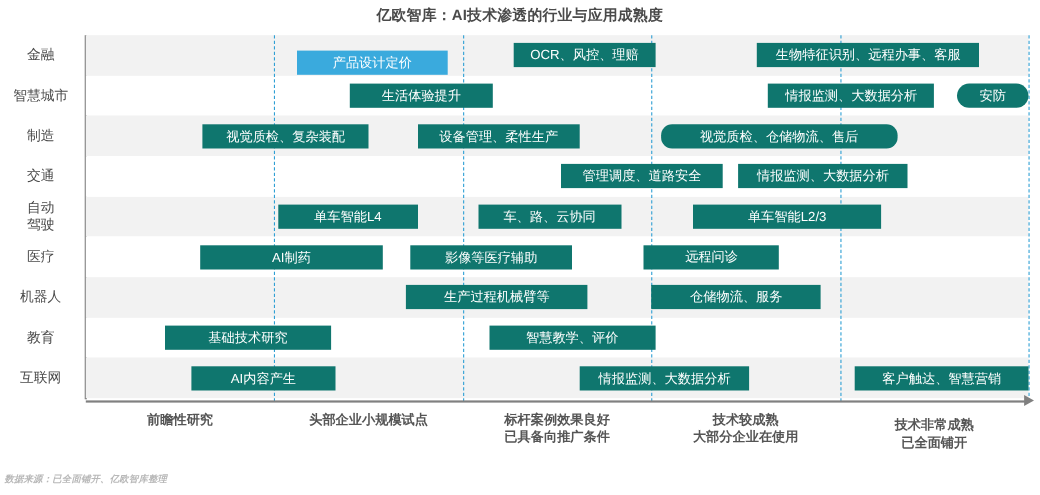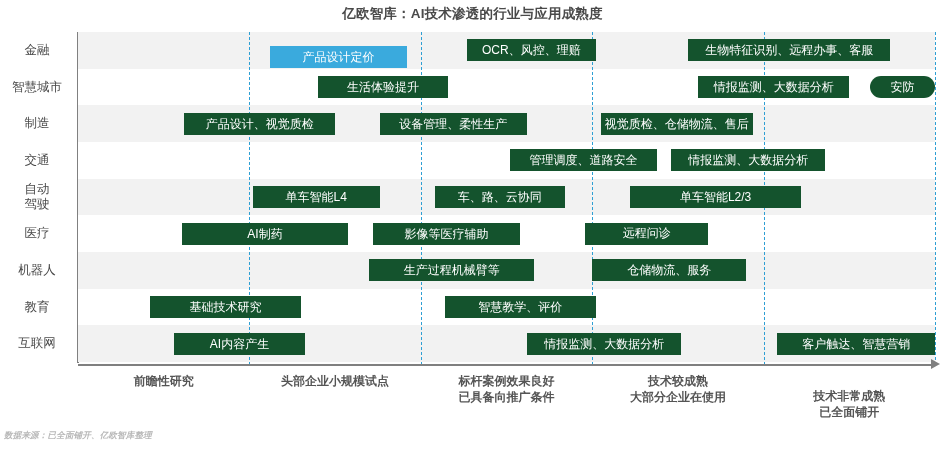--- a/index.html
+++ b/index.html
@@ -102,21 +102,21 @@
     left: 0;
     top: 32px;
     width: 72px;
     height: 330px;
   }
 
   
   .bar {
     position: absolute;
     box-sizing: border-box;
-    background: #14532d;
+    background: #0f766e;
     color: #ffffff;
     font-size: 12px;
     line-height: 22px;
     height: 22px;
     text-align: center;
     white-space: nowrap;
     overflow: hidden;
   }
   .bar.light { background: #3aaadd; }
 
@@ -200,23 +200,23 @@
       <div class="gridline" style="left: 685.6px;"></div>
       <div class="gridline" style="left: 857px;"></div>
     </div>
   <div id="bars">
       <div class="bar light" style="left: 191.968px; width: 137px; top: 14px;">产品设计定价</div>
       <div class="bar" style="left: 389.078px; width: 128.55px; top: 7.33333px;">OCR、风控、理赔</div>
       <div class="bar" style="left: 610.184px; width: 202.252px; top: 7.33333px;">生物特征识别、远程办事、客服</div>
       <div class="bar" style="left: 239.96px; width: 130.264px; top: 44px;">生活体验提升</div>
       <div class="bar" style="left: 620.468px; width: 150.832px; top: 44px;">情报监测、大数据分析</div>
       <div class="bar" style="left: 791.868px; width: 65.132px; top: 44px; border-radius: 11px;">安防</div>
-      <div class="bar" style="left: 106.268px; width: 150.832px; top: 80.6667px;">产品设计、视觉质检</div>
+      <div class="bar" style="left: 106.268px; width: 150.832px; top: 80.6667px;">视觉质检、复杂装配</div>
       <div class="bar" style="left: 301.664px; width: 147.404px; top: 80.6667px;">设备管理、柔性生产</div>
-      <div class="bar" style="left: 522.77px; width: 152px; top: 80.6667px;">视觉质检、仓储物流、售后</div>
+      <div class="bar" style="left: 522.77px; width: 215px; top: 80.6667px; border-radius: 10px;">视觉质检、仓储物流、售后</div>
       <div class="bar" style="left: 431.928px; width: 147.404px; top: 117.333px;">管理调度、道路安全</div>
       <div class="bar" style="left: 593.044px; width: 154.26px; top: 117.333px;">情报监测、大数据分析</div>
       <div class="bar" style="left: 174.828px; width: 126.836px; top: 154px;">单车智能L4</div>
       <div class="bar" style="left: 356.512px; width: 130.264px; top: 154px;">车、路、云协同</div>
       <div class="bar" style="left: 551.908px; width: 171.4px; top: 154px;">单车智能L2/3</div>
       <div class="bar" style="left: 104px; width: 166px; top: 190.667px;">AI制药</div>
       <div class="bar" style="left: 294.808px; width: 147.404px; top: 190.667px;">影像等医疗辅助</div>
       <div class="bar" style="left: 507.344px; width: 123px; top: 190.667px; font-family: Liberation Mono, monospace;">远程问诊</div>
       <div class="bar" style="left: 291.38px; width: 164.544px; top: 227.333px;">生产过程机械臂等</div>
       <div class="bar" style="left: 514.2px; width: 154.26px; top: 227.333px;">仓储物流、服务</div>
@@ -239,19 +239,19 @@
       <div>头部企业小规模试点</div>
     </div>
     <div class="x-label" style="left: 421.5px; top: 373px;">
       <div>标杆案例效果良好</div>
       <div>已具备向推广条件</div>
     </div>
     <div class="x-label" style="left: 592.9px; top: 373px;">
       <div>技术较成熟</div>
       <div>大部分企业在使用</div>
     </div>
-    <div class="x-label" style="left: 764.3px; top: 388px;">
+    <div class="x-label" style="left: 764.3px; top: 378px;">
       <div>技术非常成熟</div>
       <div>已全面铺开</div>
     </div>
   </div>
 
 <div id="footer-source">数据来源：已全面铺开、亿欧智库整理</div>
 
 </body></html>

